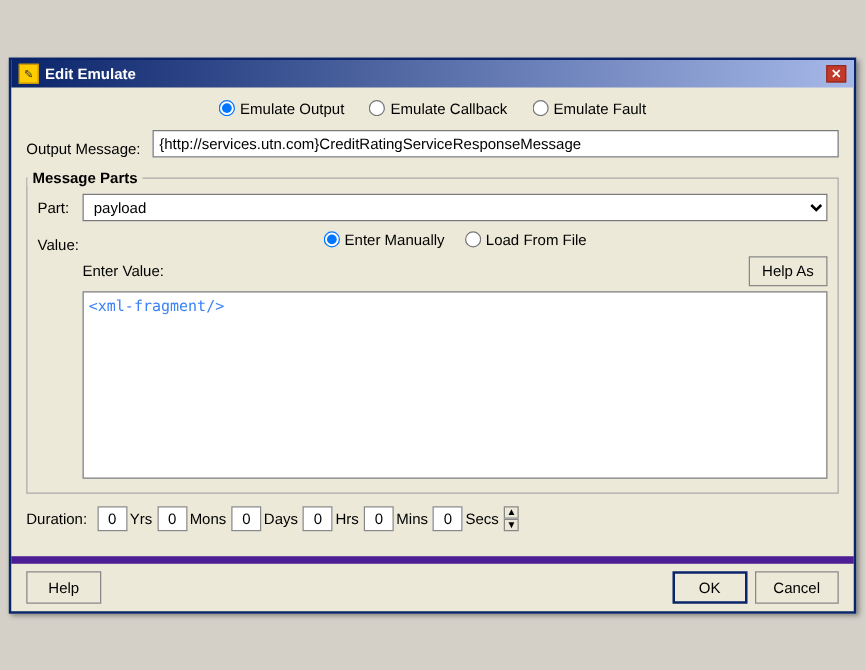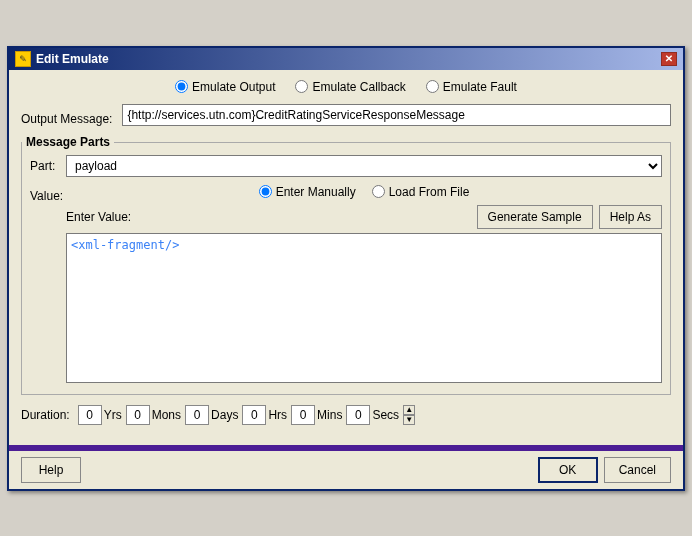--- a/index.html
+++ b/index.html
@@ -326,21 +326,20 @@
             <label class="radio-label">
               <input type="radio" name="input-method" style="">
               <span>Load From File</span>
             </label>
           </div>
 
           
           <div class="enter-value-row">
             <span class="enter-value-label">Enter Value:</span>
             <div class="btn-group">
-              <button class="btn">Generate Sample</button>
               <button class="btn">Help As</button>
             </div>
           </div>
 
           
           <textarea class="code-area" spellcheck="false" style="">&lt;xml-fragment/&gt;</textarea>
         </div>
       </div>
     </div>
 

